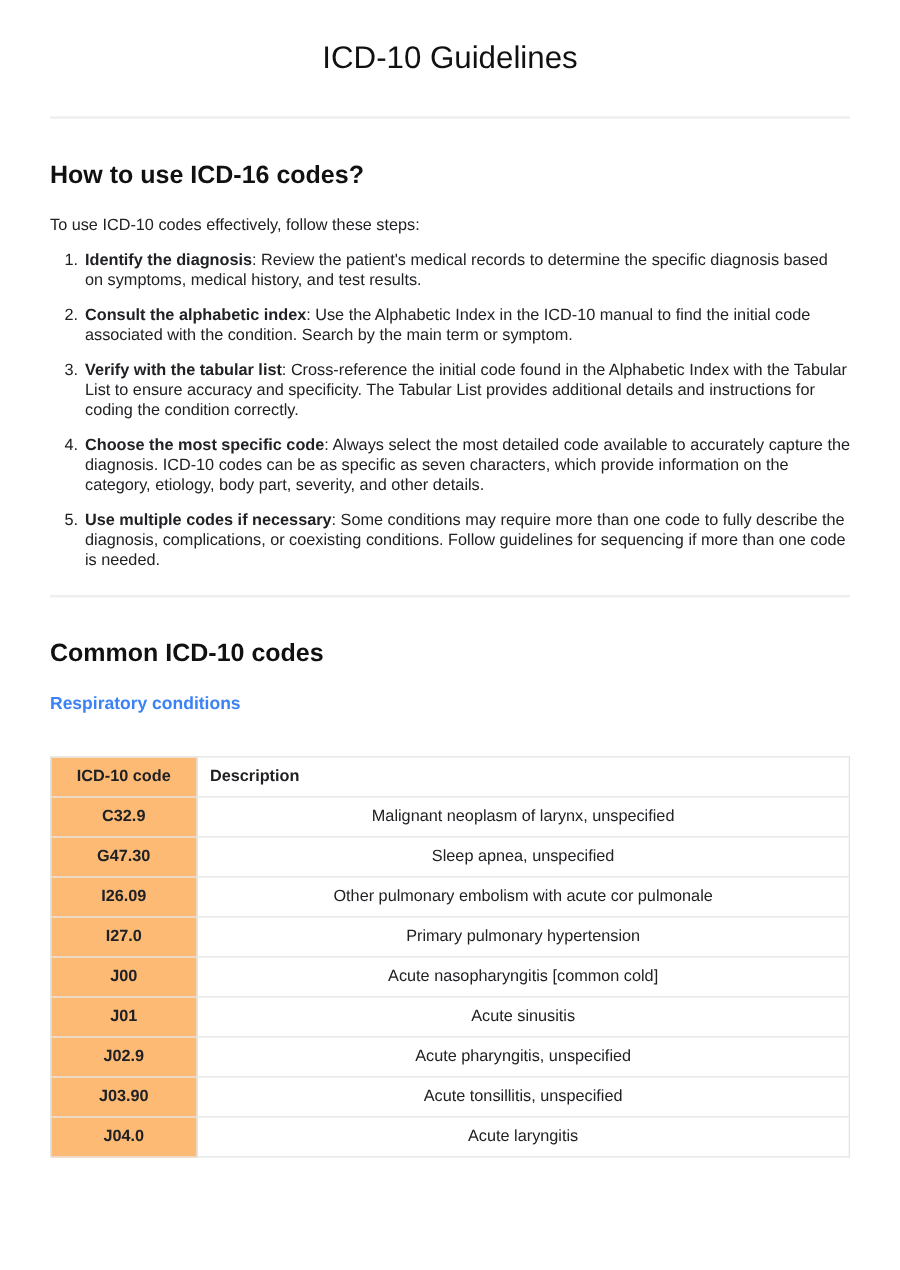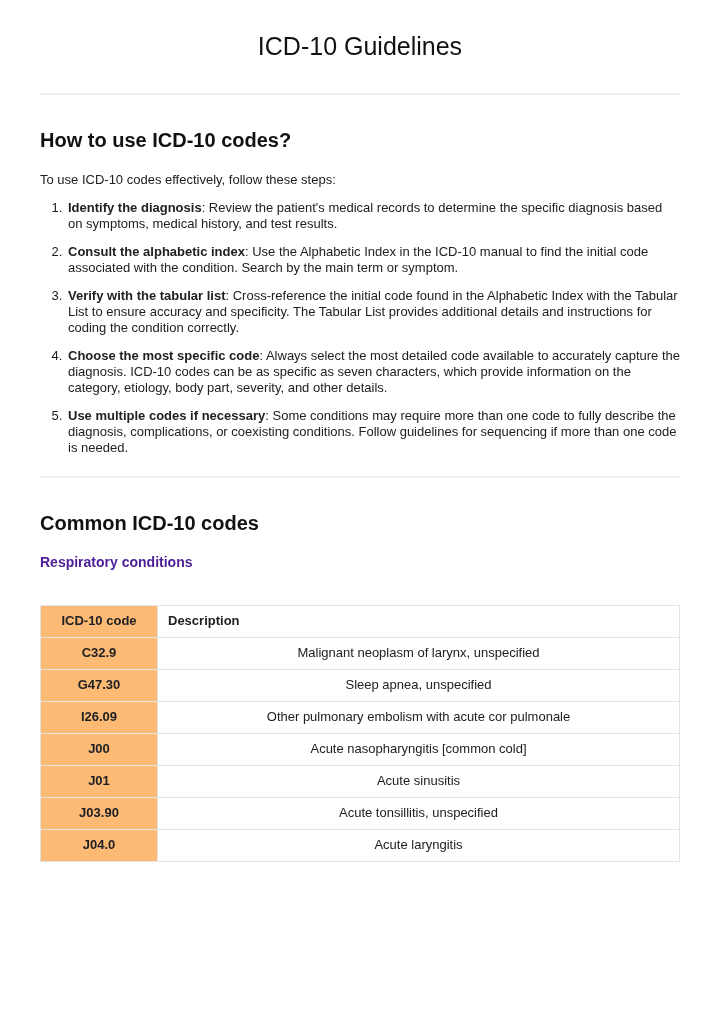--- a/index.html
+++ b/index.html
@@ -33,21 +33,21 @@
   ol.steps {
     margin-top: 11px;
     padding-left: 26px;
     font-size: 13px; line-height: 16px;
   }
   ol.steps li { margin-bottom: 11px; padding-left: 2px; margin-top: 12px; }
   ol.steps li:last-child { margin-bottom: 0; }
   .step-term { font-weight: 700; }
   .h3 {
     font-size: 14px; line-height: 17px; font-weight: 700;
-    color: #4c1d95; margin-top: 19px;
+    color: #3b82f6; margin-top: 19px;
   }
   table.codes {
     margin-top: 34px;
     width: 100%;
     border-collapse: collapse;
     font-size: 13px;
   }
   table.codes th, table.codes td {
     border: 1px solid #e3e3e3;
     line-height: 16px;
@@ -65,21 +65,21 @@
 </style>
 </head>
 <body>
 
 <div class="doc">
 
   <h1 class="title">ICD-10 Guidelines</h1>
 
   <hr class="divider">
 
-  <h2 class="h2">How to use ICD-10 codes?</h2>
+  <h2 class="h2">How to use ICD-16 codes?</h2>
 
   <p class="intro">To use ICD-10 codes effectively, follow these steps:</p>
 
   <ol class="steps">
     <li><span class="step-term">Identify the diagnosis</span><span>: Review the patient's medical records to determine the specific diagnosis based on symptoms, medical history, and test results.</span></li>
     <li><span class="step-term">Consult the alphabetic index</span><span>: Use the Alphabetic Index in the ICD-10 manual to find the initial code associated with the condition. Search by the main term or symptom.</span></li>
     <li><span class="step-term">Verify with the tabular list</span><span>: Cross-reference the initial code found in the Alphabetic Index with the Tabular List to ensure accuracy and specificity. The Tabular List provides additional details and instructions for coding the condition correctly.</span></li>
     <li><span class="step-term">Choose the most specific code</span><span>: Always select the most detailed code available to accurately capture the diagnosis. ICD-10 codes can be as specific as seven characters, which provide information on the category, etiology, body part, severity, and other details.</span></li>
     <li><span class="step-term">Use multiple codes if necessary</span><span>: Some conditions may require more than one code to fully describe the diagnosis, complications, or coexisting conditions. Follow guidelines for sequencing if more than one code is needed.</span></li>
   </ol>
@@ -108,26 +108,34 @@
       </tr>
       <tr>
         <td class="code-cell">G47.30</td>
         <td class="desc-cell">Sleep apnea, unspecified</td>
       </tr>
       <tr>
         <td class="code-cell">I26.09</td>
         <td class="desc-cell">Other pulmonary embolism with acute cor pulmonale</td>
       </tr>
       <tr>
+        <td class="code-cell">I27.0</td>
+        <td class="desc-cell">Primary pulmonary hypertension</td>
+      </tr>
+      <tr>
         <td class="code-cell">J00</td>
         <td class="desc-cell">Acute nasopharyngitis [common cold]</td>
       </tr>
       <tr>
         <td class="code-cell">J01</td>
         <td class="desc-cell">Acute sinusitis</td>
+      </tr>
+      <tr>
+        <td class="code-cell">J02.9</td>
+        <td class="desc-cell">Acute pharyngitis, unspecified</td>
       </tr>
       <tr>
         <td class="code-cell">J03.90</td>
         <td class="desc-cell">Acute tonsillitis, unspecified</td>
       </tr>
       <tr>
         <td class="code-cell">J04.0</td>
         <td class="desc-cell">Acute laryngitis</td>
       </tr>
     </tbody>

